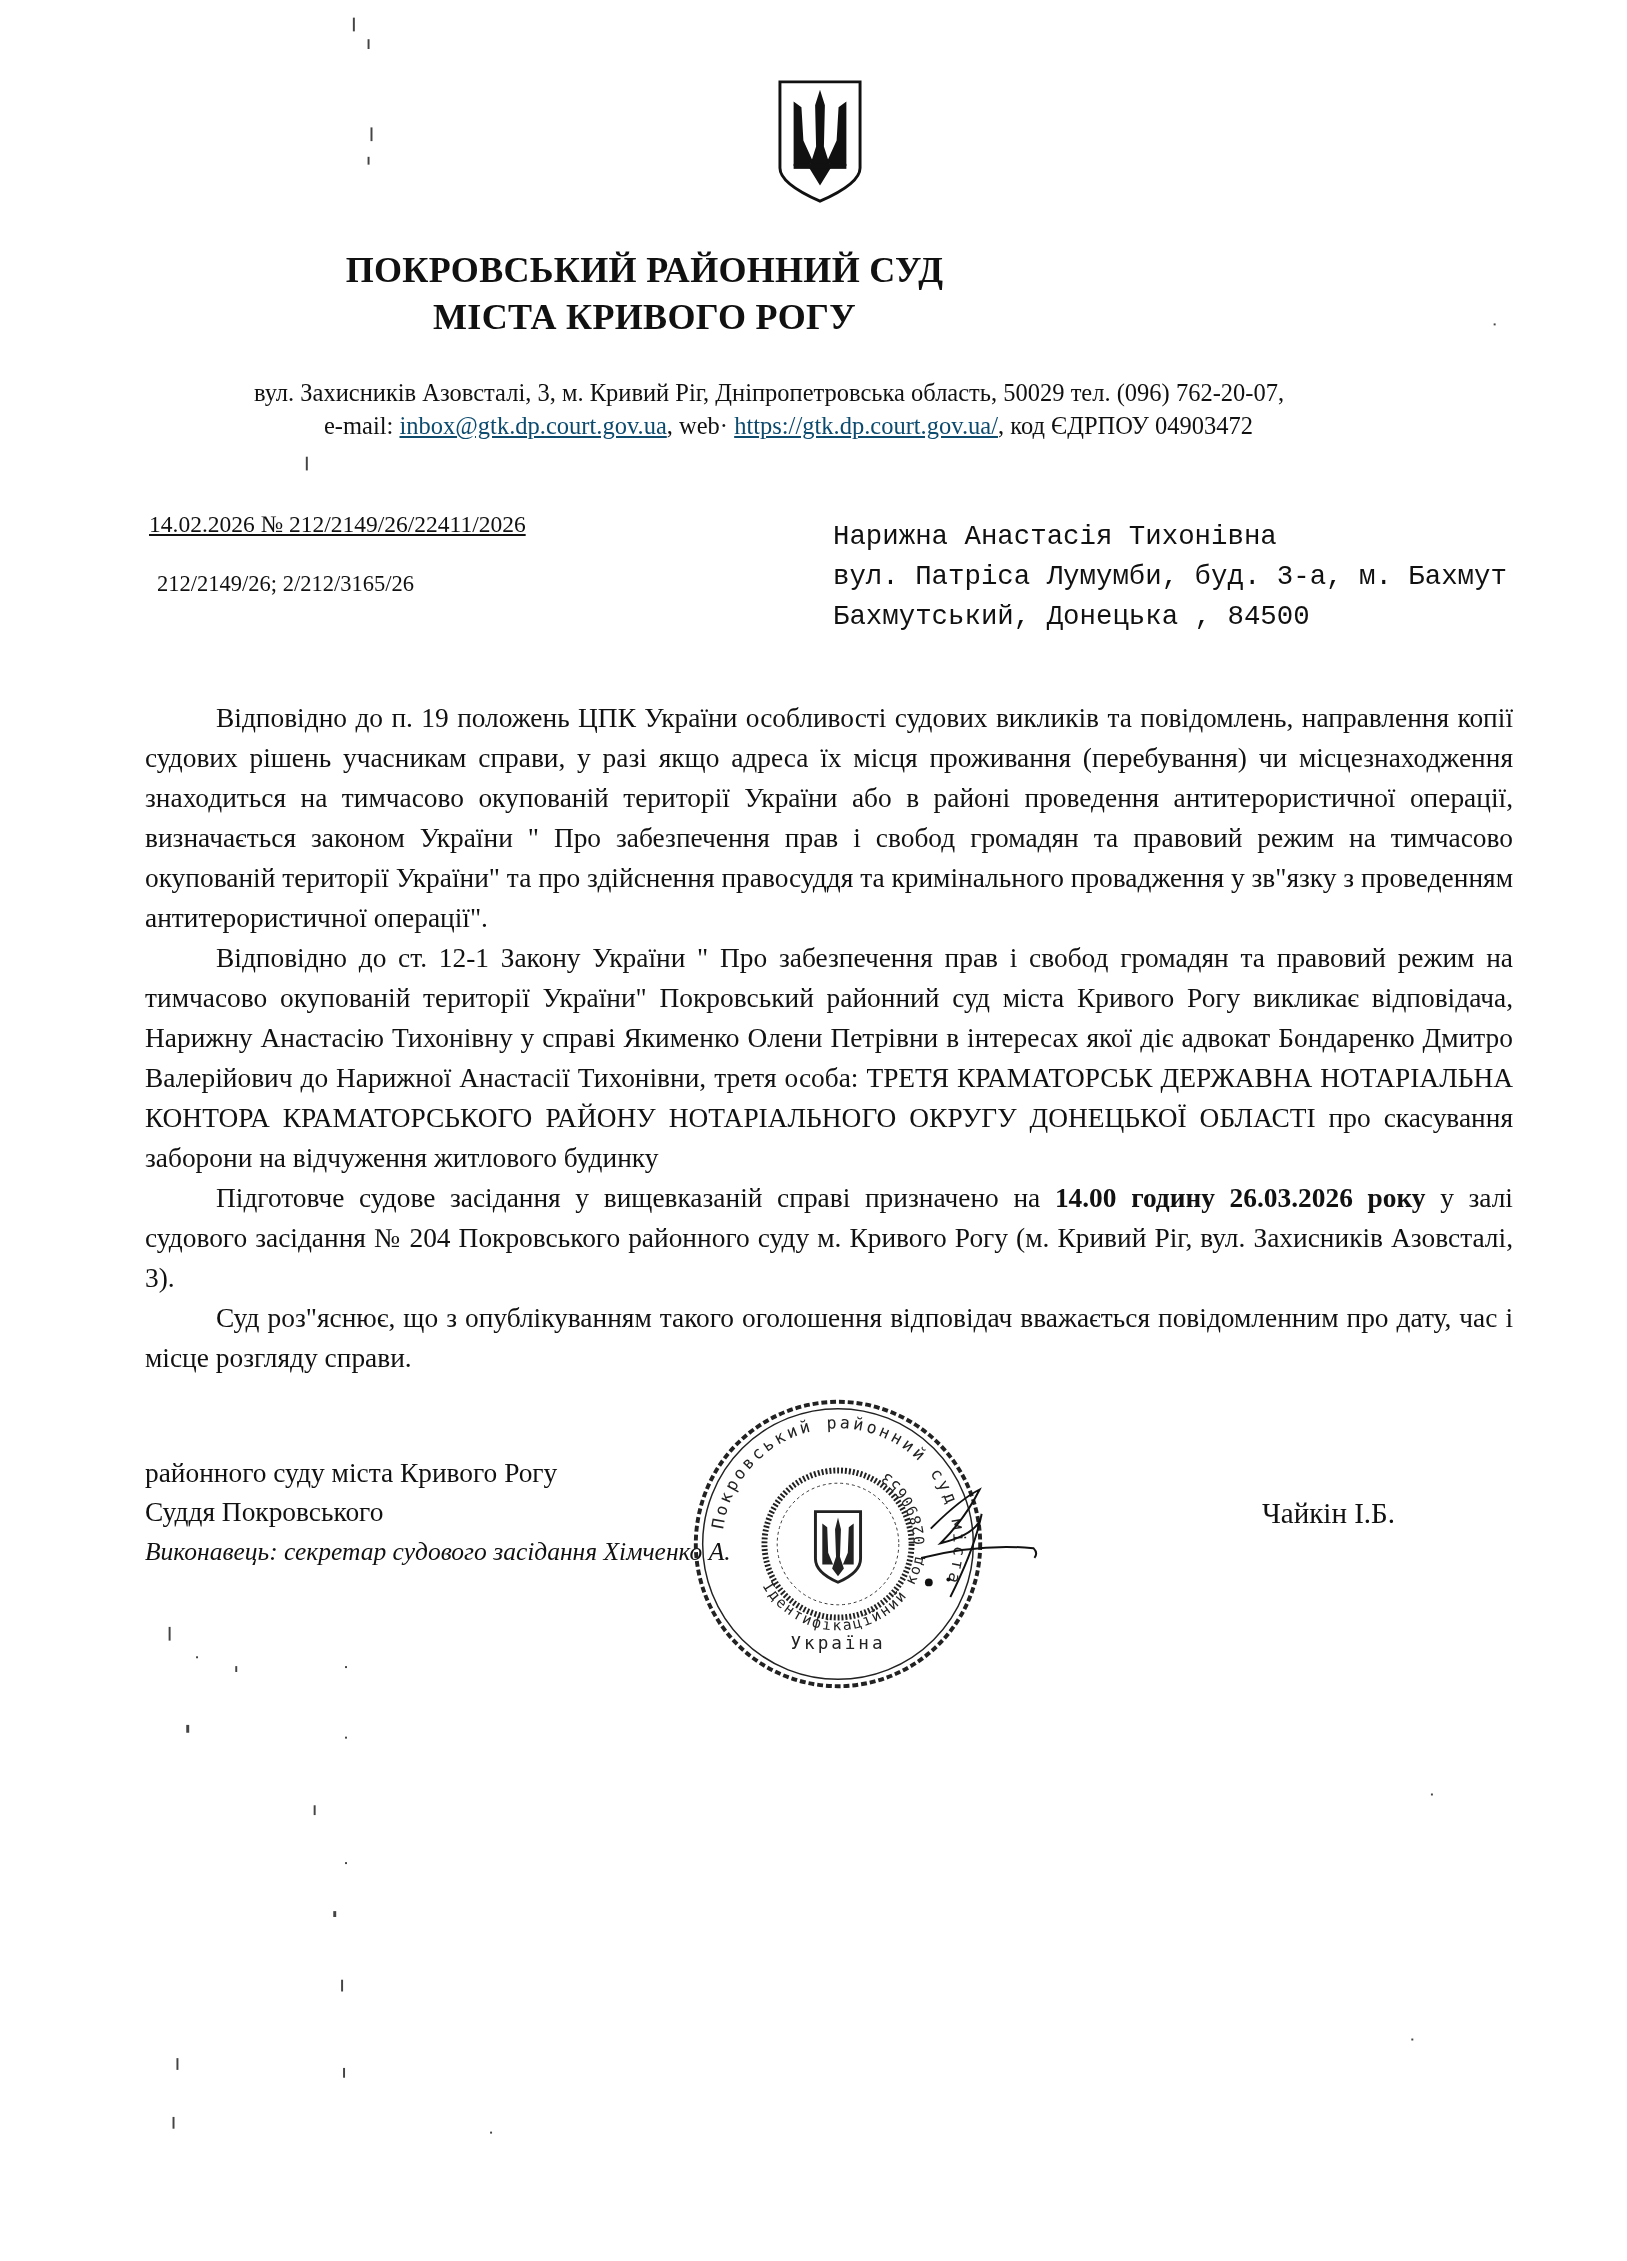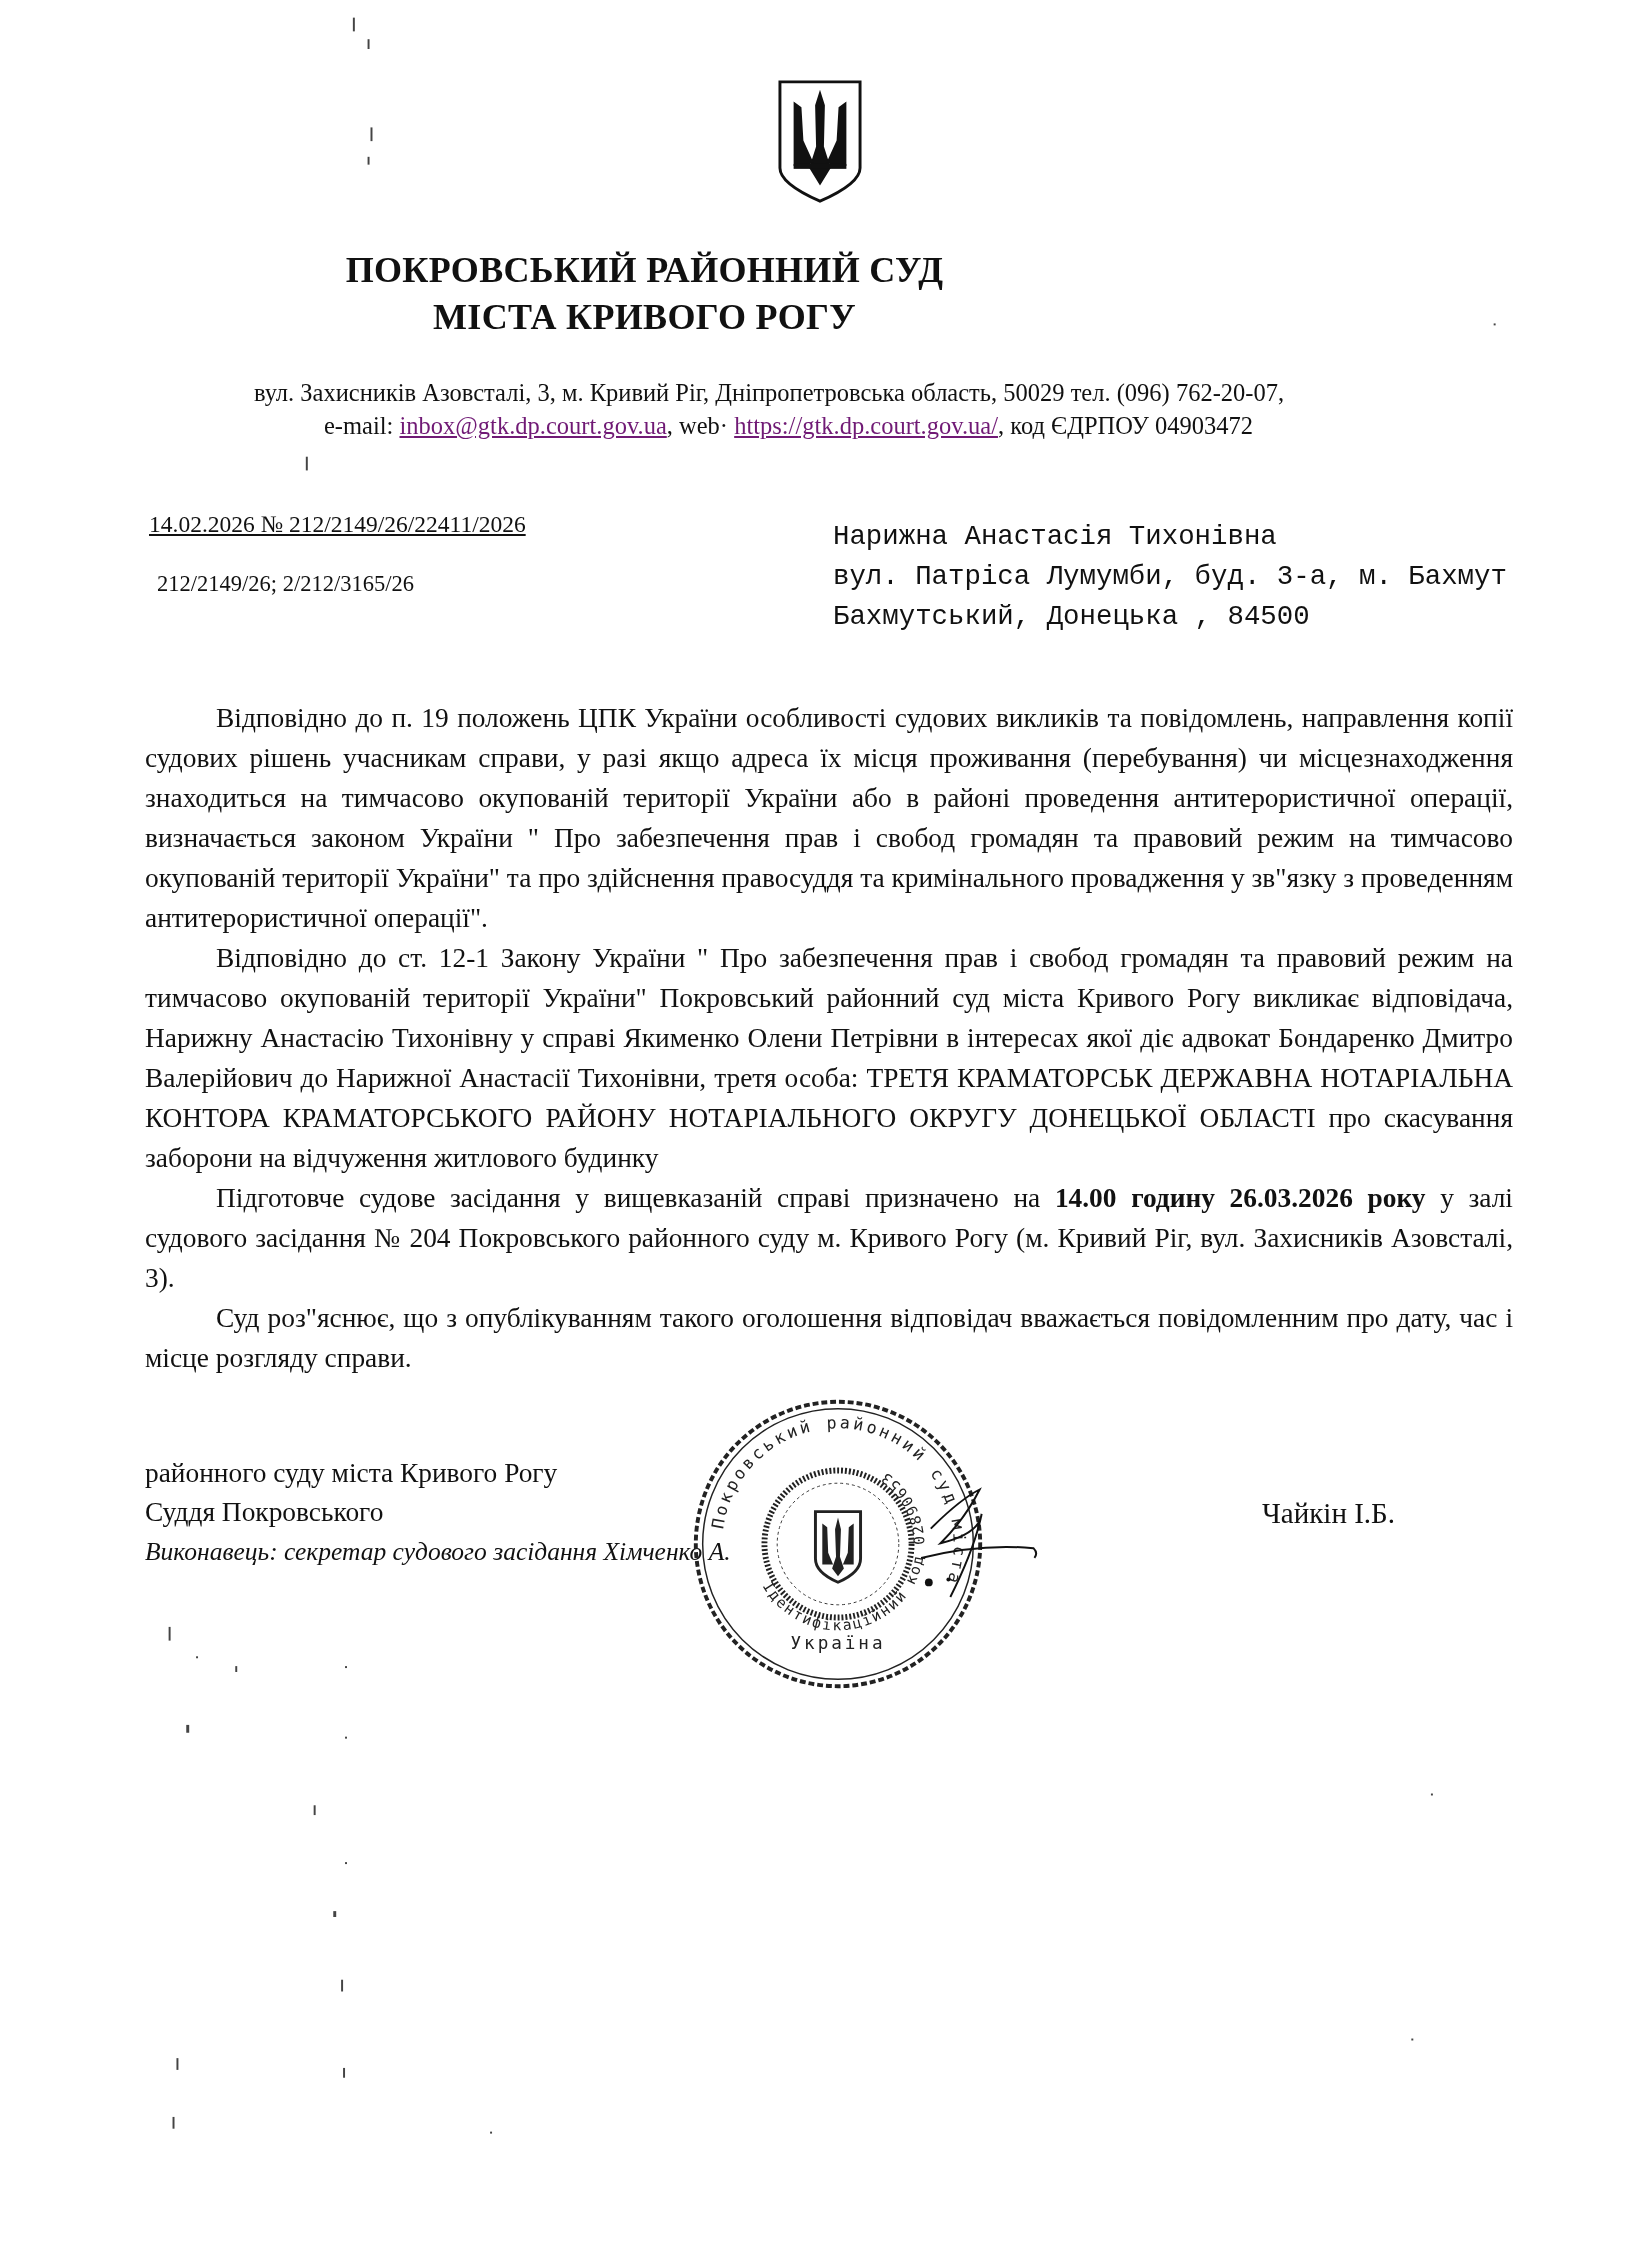--- a/index.html
+++ b/index.html
@@ -13,21 +13,21 @@
     left: 0; width: 1289px; text-align: center; font-weight: bold;
     font-size: 36px; line-height: 47px; letter-spacing: 0.3px;
   }
   .title1 { top: 247px; }
   .title2 { top: 294px; }
   .contacts {
     left: 0; width: 1499px; text-align: center; font-size: 24.5px; line-height: 32px;
   }
   .contacts1 { top: 377px; padding-left: 39px; box-sizing: border-box; }
   .contacts2 { top: 410px; padding-left: 78px; box-sizing: border-box; }
-  .link { text-decoration: underline; color: #701a75; text-align: center; }
+  .link { text-decoration: underline; color: #0c4a6e; text-align: center; }
   .outref { left: 149px; top: 511px; font-size: 23.5px; text-decoration: underline; }
   .caseref { left: 157px; top: 571px; font-size: 22.5px; }
   .addressee { left: 833px; top: 517px; font-size: 27.4px; line-height: 40px; font-family: Liberation Mono, monospace; }
   .addressee div { white-space: nowrap; }
   .body-text {
     left: 145px; width: 1368px; top: 698px; font-size: 27.4px; line-height: 40px;
     text-align: justify;
   }
   .body-text p { margin: 0; text-indent: 71px; }
   .sig-left { left: 145px; top: 1454px; font-size: 27.4px; line-height: 39px; }

